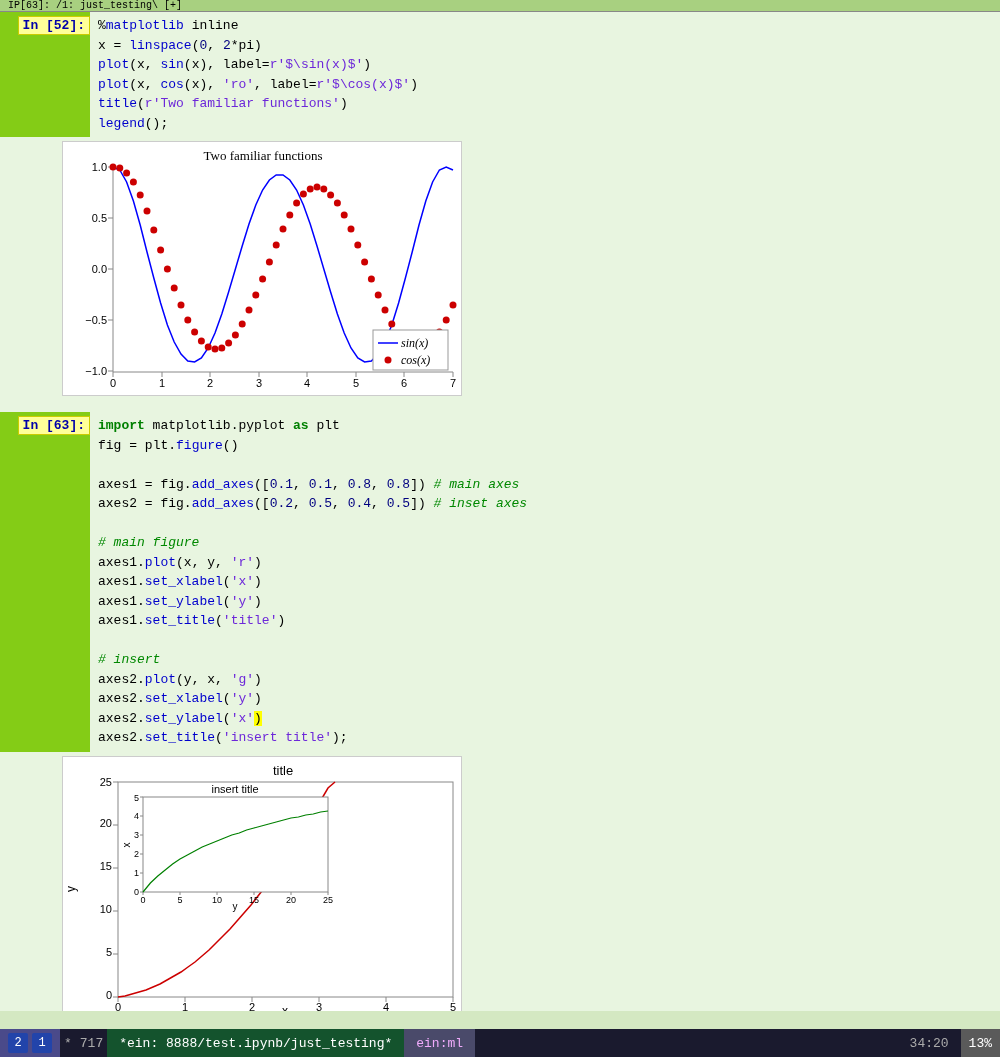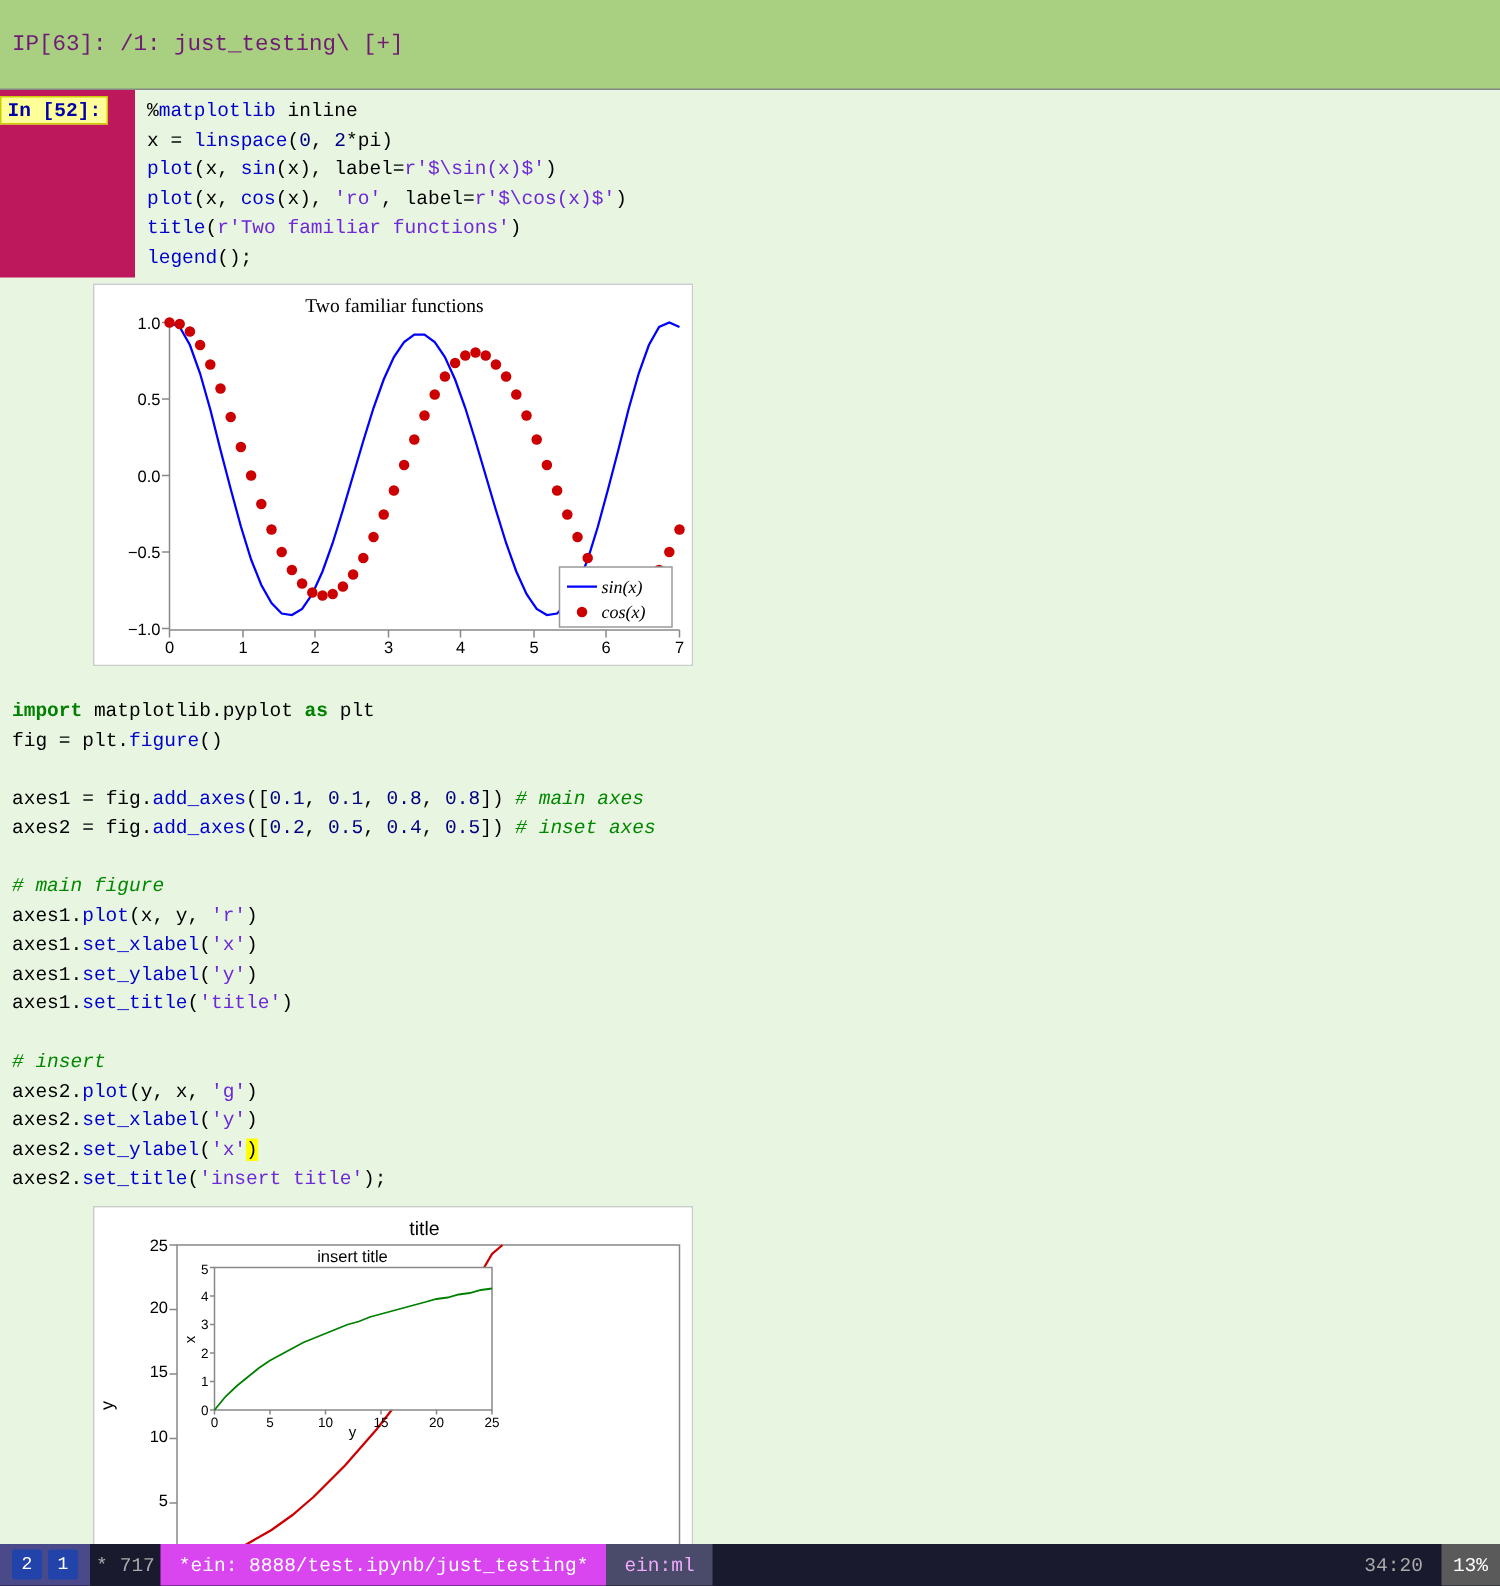--- a/index.html
+++ b/index.html
@@ -8,23 +8,23 @@
       height: 1057px;
       background: #d4e8c2;
       font-family: 'Courier New', Courier, monospace;
       font-size: 13px;
       overflow: hidden;
     }
 
     
     #title-bar {
       background: #a8d080;
-      padding: 21px 8px;
-      font-size: 15px;
-      color: #701a75;
+      padding: 0 8px;
+      font-size: 10px;
+      color: #000000;
       border-bottom: 1px solid #888;
     }
 
     
     #notebook {
       background: #e8f5e0;
       height: calc(1057px - 30px - 28px);
       overflow-y: auto;
       padding: 0;
     }
@@ -34,22 +34,22 @@
       display: flex;
       width: 100%;
     }
 
     .cell-prompt {
       min-width: 90px;
       padding: 4px 0;
       color: #0000aa;
       font-weight: bold;
       font-size: 13px;
-      background: #be185d;
-      text-align: left;
+      background: #84cc16;
+      text-align: right;
       white-space: nowrap;
     }
 
     .cell-prompt .prompt-in {
       background: #ffff99;
       padding: 1px 4px;
       border: 1px solid #cccc00;
       display: inline-block;
     }
 
@@ -121,21 +121,21 @@
       width: 20px;
       height: 20px;
       display: flex;
       align-items: center;
       justify-content: center;
       font-size: 12px;
       border-radius: 2px;
     }
 
     .status-file {
-      background: #d946ef;
+      background: #14532d;
       padding: 0 12px;
       height: 100%;
       display: flex;
       align-items: center;
       color: #fff;
       flex: 0 0 auto;
     }
 
     .status-mode {
       background: #4a4a6a;
@@ -347,20 +347,23 @@
         <line x1="315" y1="201" x2="335" y2="201" stroke="blue" stroke-width="1.5"></line>
         <text x="338" y="205" font-size="12" font-family="serif" font-style="italic">sin(x)</text>
 
         <circle cx="325" cy="218" r="3.5" fill="#cc0000"></circle>
         <text x="338" y="222" font-size="12" font-family="serif" font-style="italic">cos(x)</text>
       </g>
     </svg>
   </div>
 
   <div class="cell" style="margin-top:8px;">
+    <div class="cell-prompt">
+      <span class="prompt-in">In [63]:</span>
+    </div>
     <div class="cell-content">
       <pre><span class="kw">import</span> matplotlib.pyplot <span class="kw">as</span> plt
 fig <span class="op">=</span> plt.<span class="fn">figure</span>()
 
 axes1 <span class="op">=</span> fig.<span class="fn">add_axes</span>([<span class="num">0.1</span>, <span class="num">0.1</span>, <span class="num">0.8</span>, <span class="num">0.8</span>]) <span class="cm"># main axes</span>
 axes2 <span class="op">=</span> fig.<span class="fn">add_axes</span>([<span class="num">0.2</span>, <span class="num">0.5</span>, <span class="num">0.4</span>, <span class="num">0.5</span>]) <span class="cm"># inset axes</span>
 
 <span class="cm"># main figure</span>
 axes1.<span class="fn">plot</span>(x, y, <span class="str">'r'</span>)
 axes1.<span class="fn">set_xlabel</span>(<span class="str">'x'</span>)

